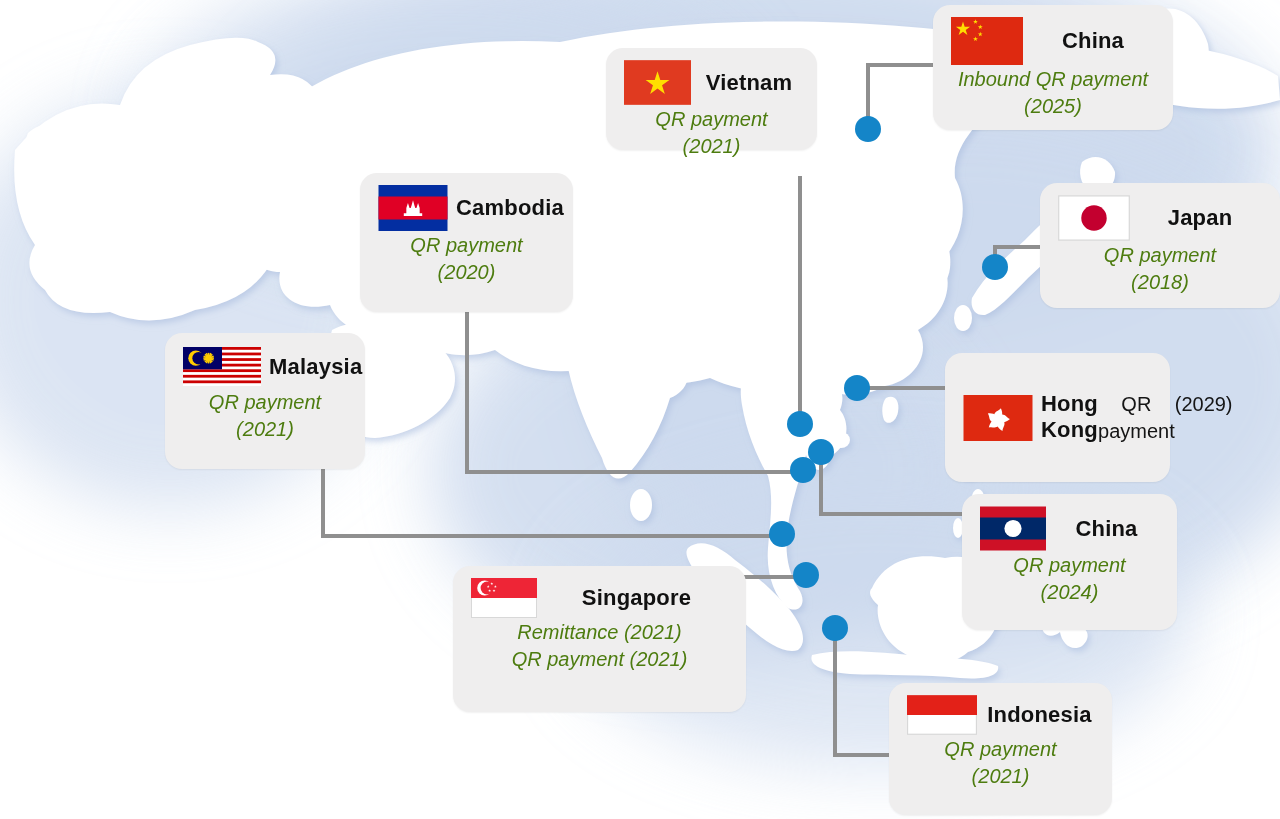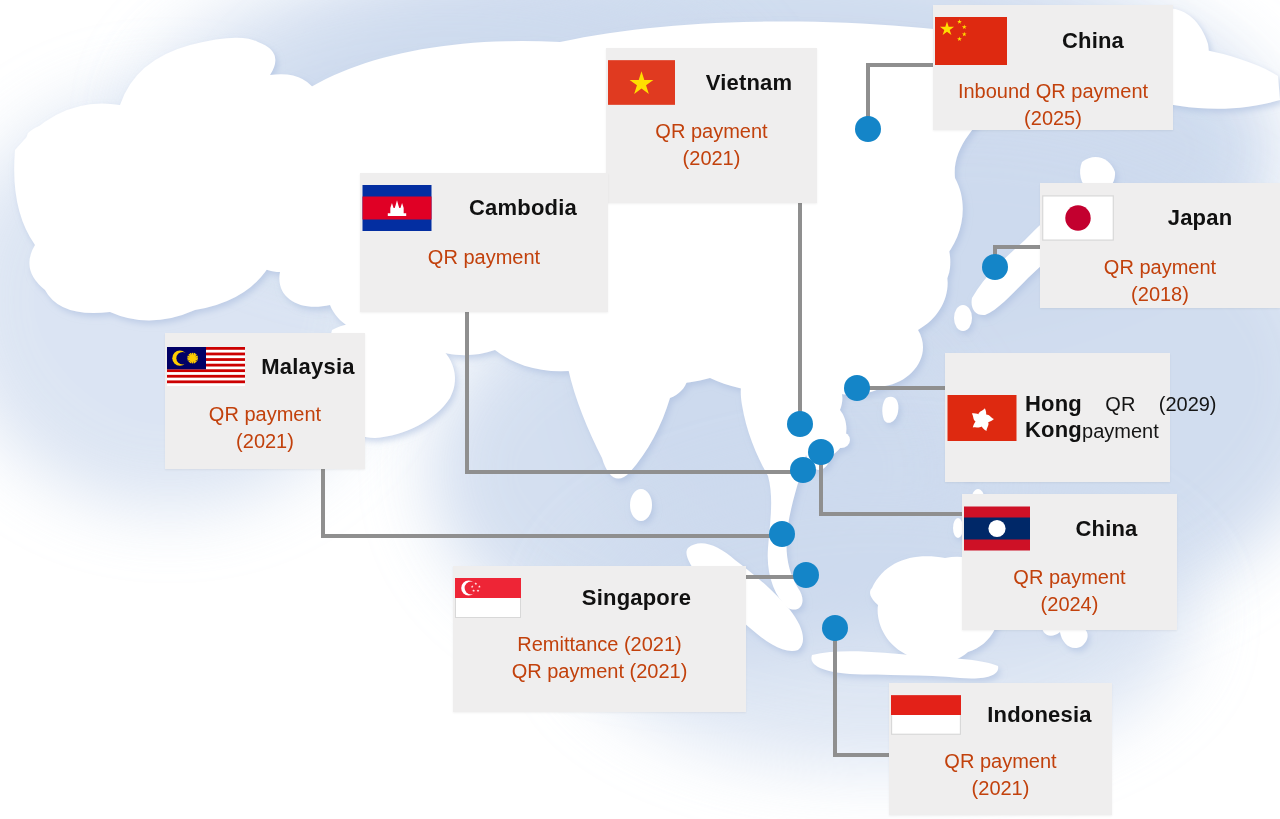--- a/index.html
+++ b/index.html
@@ -7,33 +7,33 @@
     width:1280px;height:819px;position:relative;overflow:hidden;
     background:#ffffff;
     font-family:"Liberation Sans",sans-serif;
     color:#151515;
   }
   svg.layer{position:absolute;left:0;top:0;width:1280px;height:819px;}
   #map-layer{z-index:0;}
   #connector-layer{z-index:1;}
   .card{
     position:absolute;z-index:2;
-    background:#efeeee;border-radius:0;
-    padding:12px 2px;box-sizing:border-box;
+    background:#efeeee;border-radius:17px;
+    padding:12px 18px;box-sizing:border-box;
     text-align:center;
     box-shadow:0 1px 2px rgba(0,0,0,0.06);
   }
   .card-header{display:flex;align-items:center;}
   .flag{flex:0 0 auto;line-height:0;margin-right:8px;}
   .flag svg{display:block;}
   .country-name{
     flex:1 1 auto;text-align:center;
     font-weight:bold;font-size:22px;letter-spacing:0.2px;color:#111;
   }
-  .card-lines{margin-top:13px;font-size:20px;line-height:27px;color:#c2410c;}
+  .card-lines{margin-top:1px;font-size:20px;line-height:27px;color:#4d7c0f;font-style:italic;}
   
   .card-hk .card-header{align-items:center;height:100%;}
   .card-hk .hk-col{flex:1 1 auto;display:flex;flex-direction:row;justify-content:center;}
   .card-hk .country-name{margin-bottom:2px;}
   .card-hk .hk-line{font-size:20px;line-height:27px;}
   .defs-hidden{position:absolute;width:0;height:0;overflow:hidden;}
 </style>
 </head>
 <body>
 
@@ -140,21 +140,21 @@
       </svg>
     </span>
     <span class="country-name">China</span>
   </div>
   <div class="card-lines">
     <div>Inbound QR payment</div>
     <div>(2025)</div>
   </div>
 </div>
 
-<div class="card" style="left:606px;top:48px;width:211px;height:155px;">
+<div class="card" style="left:606px;top:48px;width:211px;height:102px;">
   <div class="card-header">
     <span class="flag">
       <svg width="67" height="45" viewBox="0 0 30 20">
         <rect width="30" height="20" fill="#e03a20"></rect>
         <use href="#star5" transform="translate(15,10.6) scale(5.6)" fill="#ffde00"></use>
       </svg>
     </span>
     <span class="country-name">Vietnam</span>
   </div>
   <div class="card-lines">
@@ -172,33 +172,34 @@
       </svg>
     </span>
     <span class="country-name">Japan</span>
   </div>
   <div class="card-lines">
     <div>QR payment</div>
     <div>(2018)</div>
   </div>
 </div>
 
-<div class="card" style="left:360px;top:173px;width:248px;height:139px;">
+<div class="card" style="left:360px;top:173px;width:213px;height:139px;">
   <div class="card-header">
     <span class="flag">
       <svg width="70" height="46" viewBox="0 0 30 20">
         <rect width="30" height="20" fill="#032ea1"></rect>
         <rect y="5" width="30" height="10" fill="#e00025"></rect>
         <polygon fill="#ffffff" points="11,13.5 19,13.5 19,12.3 17.9,12.3 17.9,10 17.2,7.8 16.5,10 16,10 15.6,8.8 15,6.6 14.4,8.8 14,10 13.5,10 12.8,7.8 12.1,10 12.1,12.3 11,12.3"></polygon>
       </svg>
     </span>
     <span class="country-name">Cambodia</span>
   </div>
   <div class="card-lines">
     <div>QR payment</div>
+    <div>(2020)</div>
   </div>
 </div>
 
 <div class="card" style="left:165px;top:333px;width:200px;height:136px;">
   <div class="card-header">
     <span class="flag">
       <svg width="78" height="43" viewBox="0 0 28 14">
         <rect width="28" height="14" fill="#ffffff"></rect>
         <g fill="#cc0001">
           <rect y="0" width="28" height="1"></rect>

